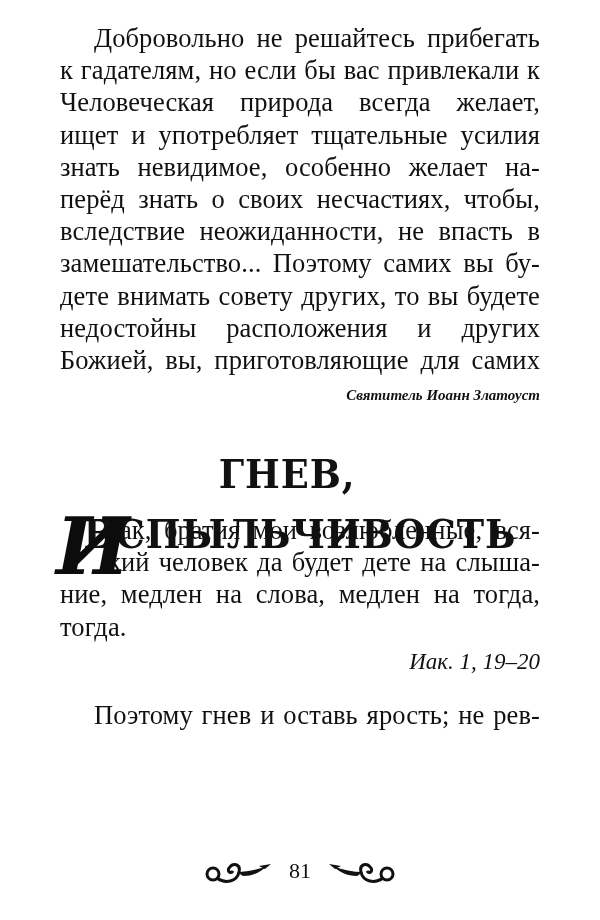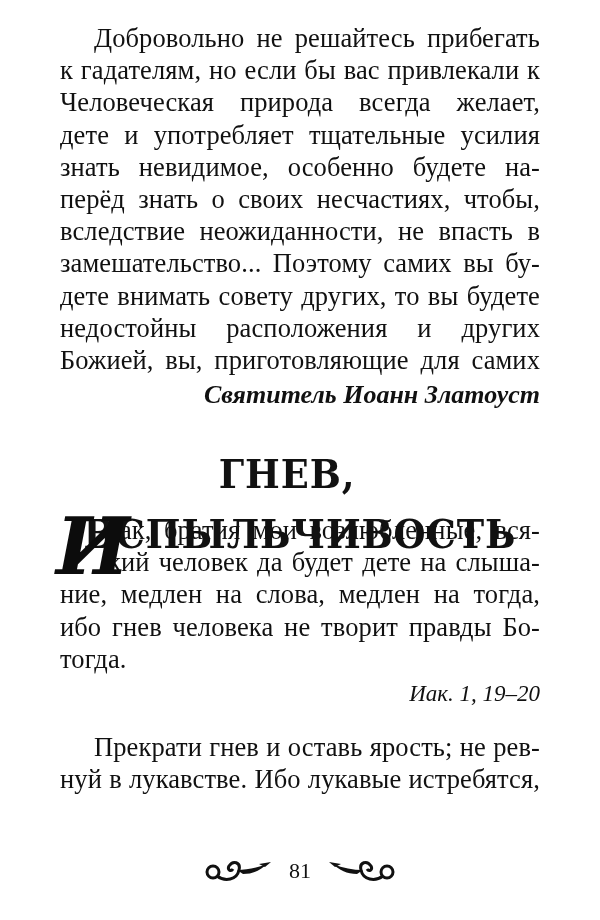--- a/index.html
+++ b/index.html
@@ -10,83 +10,81 @@
   }
   .page { position: absolute; left: 60px; top: 22px; width: 480px; }
   .line {
     font-size: 26.5px; line-height: 32.2px; height: 32.2px;
     white-space: nowrap; text-align: justify; text-align-last: justify;
     letter-spacing: 0.1px;
   }
   .line.last { text-align-last: left; }
   .indent { padding-left: 34px; }
   .attribution {
-    font-style: italic; font-weight: bold; font-size: 26px;
+    font-style: italic; font-weight: bold; font-size: 15px;
     text-align: right; margin-top: 4px; height: 30px; line-height: 30px;
   }
   .attribution.plain { font-weight: normal; font-size: 23px; }
   .heading {
     text-align: center; margin-top: 34px; height: 60px;
     font-family: "DejaVu Serif", serif; font-weight: bold;
     font-size: 40px; letter-spacing: 1px; line-height: 60px;
     transform: scaleX(0.92);
   }
   .heading .gap { display: inline-block; width: 28px; }
   .dropcap-block { position: relative; margin-top: 10px; }
   .dropcap {
     position: absolute; left: -4px; top: 2px;
     font-family: "DejaVu Serif", serif; font-weight: bold; font-style: italic;
     font-size: 78px; line-height: 62px; height: 64px; color: #0c0c0c;
   }
   .dc-line { padding-left: 48px; }
   .gap-block { height: 22px; }
   .footer {
     position: absolute; left: 0; right: 0; top: 856px; height: 30px;
-    display: flex; justify-content: center; gap: 14px;
+    display: flex; justify-content: center; align-items: center; gap: 14px;
   }
   .page-num { font-size: 22px; line-height: 30px; }
   .orn svg { display: block; }
 </style>
 </head>
 <body>
 
 <div class="page">
 
   <div>
     <div class="line indent">Добровольно не решайтесь прибегать</div>
     <div class="line">к гадателям, но если бы вас привлекали к</div>
     <div class="line">Человеческая природа всегда желает,</div>
-    <div class="line">дете и употребляет тщательные усилия</div>
-    <div class="line">знать невидимое, особенно будете на-</div>
+    <div class="line">ищет и употребляет тщательные усилия</div>
+    <div class="line">знать невидимое, особенно желает на-</div>
     <div class="line">перёд знать о своих несчастиях, чтобы,</div>
     <div class="line">вследствие неожиданности, не впасть в</div>
     <div class="line">замешательство... Поэтому самих вы бу-</div>
     <div class="line">дете внимать совету других, то вы будете</div>
     <div class="line">недостойны расположения и других</div>
     <div class="line">Божией, вы, приготовляющие для самих</div>
     <div class="attribution">Святитель Иоанн Златоуст</div>
   </div>
 
   <div class="heading"><span>ГНЕВ,</span><span class="gap"></span><span>ВСПЫЛЬЧИВОСТЬ</span></div>
 
   <div class="dropcap-block">
     <div class="dropcap">И</div>
     <div class="line dc-line">так, братия мои возлюбленные, вся-</div>
     <div class="line dc-line">кий человек да будет дете на слыша-</div>
     <div class="line">ние, медлен на слова, медлен на тогда,</div>
-    <div class="line">ибо гнев человека не творит правды Бо-</div>
     <div class="line last">тогда.</div>
     <div class="attribution plain">Иак. 1, 19–20</div>
   </div>
 
   <div class="gap-block"></div>
 
   <div>
-    <div class="line indent">Прекрати гнев и оставь ярость; не рев-</div>
-    <div class="line">нуй в лукавстве. Ибо лукавые истребятся,</div>
+    <div class="line indent">Поэтому гнев и оставь ярость; не рев-</div>
   </div>
 </div>
 
 <div class="footer">
   <span class="orn">
     <svg width="72" height="26" viewBox="0 0 72 26">
       <circle cx="10" cy="16" r="6" fill="none" stroke="#111" stroke-width="3"></circle>
       <path d="M14 20 C22 26 34 24 36 14 C38 6 30 4 26 10 C24 14 28 16 30 13" fill="none" stroke="#111" stroke-width="3"></path>
       <path d="M34 14 C44 14 54 12 64 8 C58 14 50 18 40 18 Z" fill="#111"></path>
       <path d="M56 8 L68 6 L62 11 Z" fill="#111"></path>

